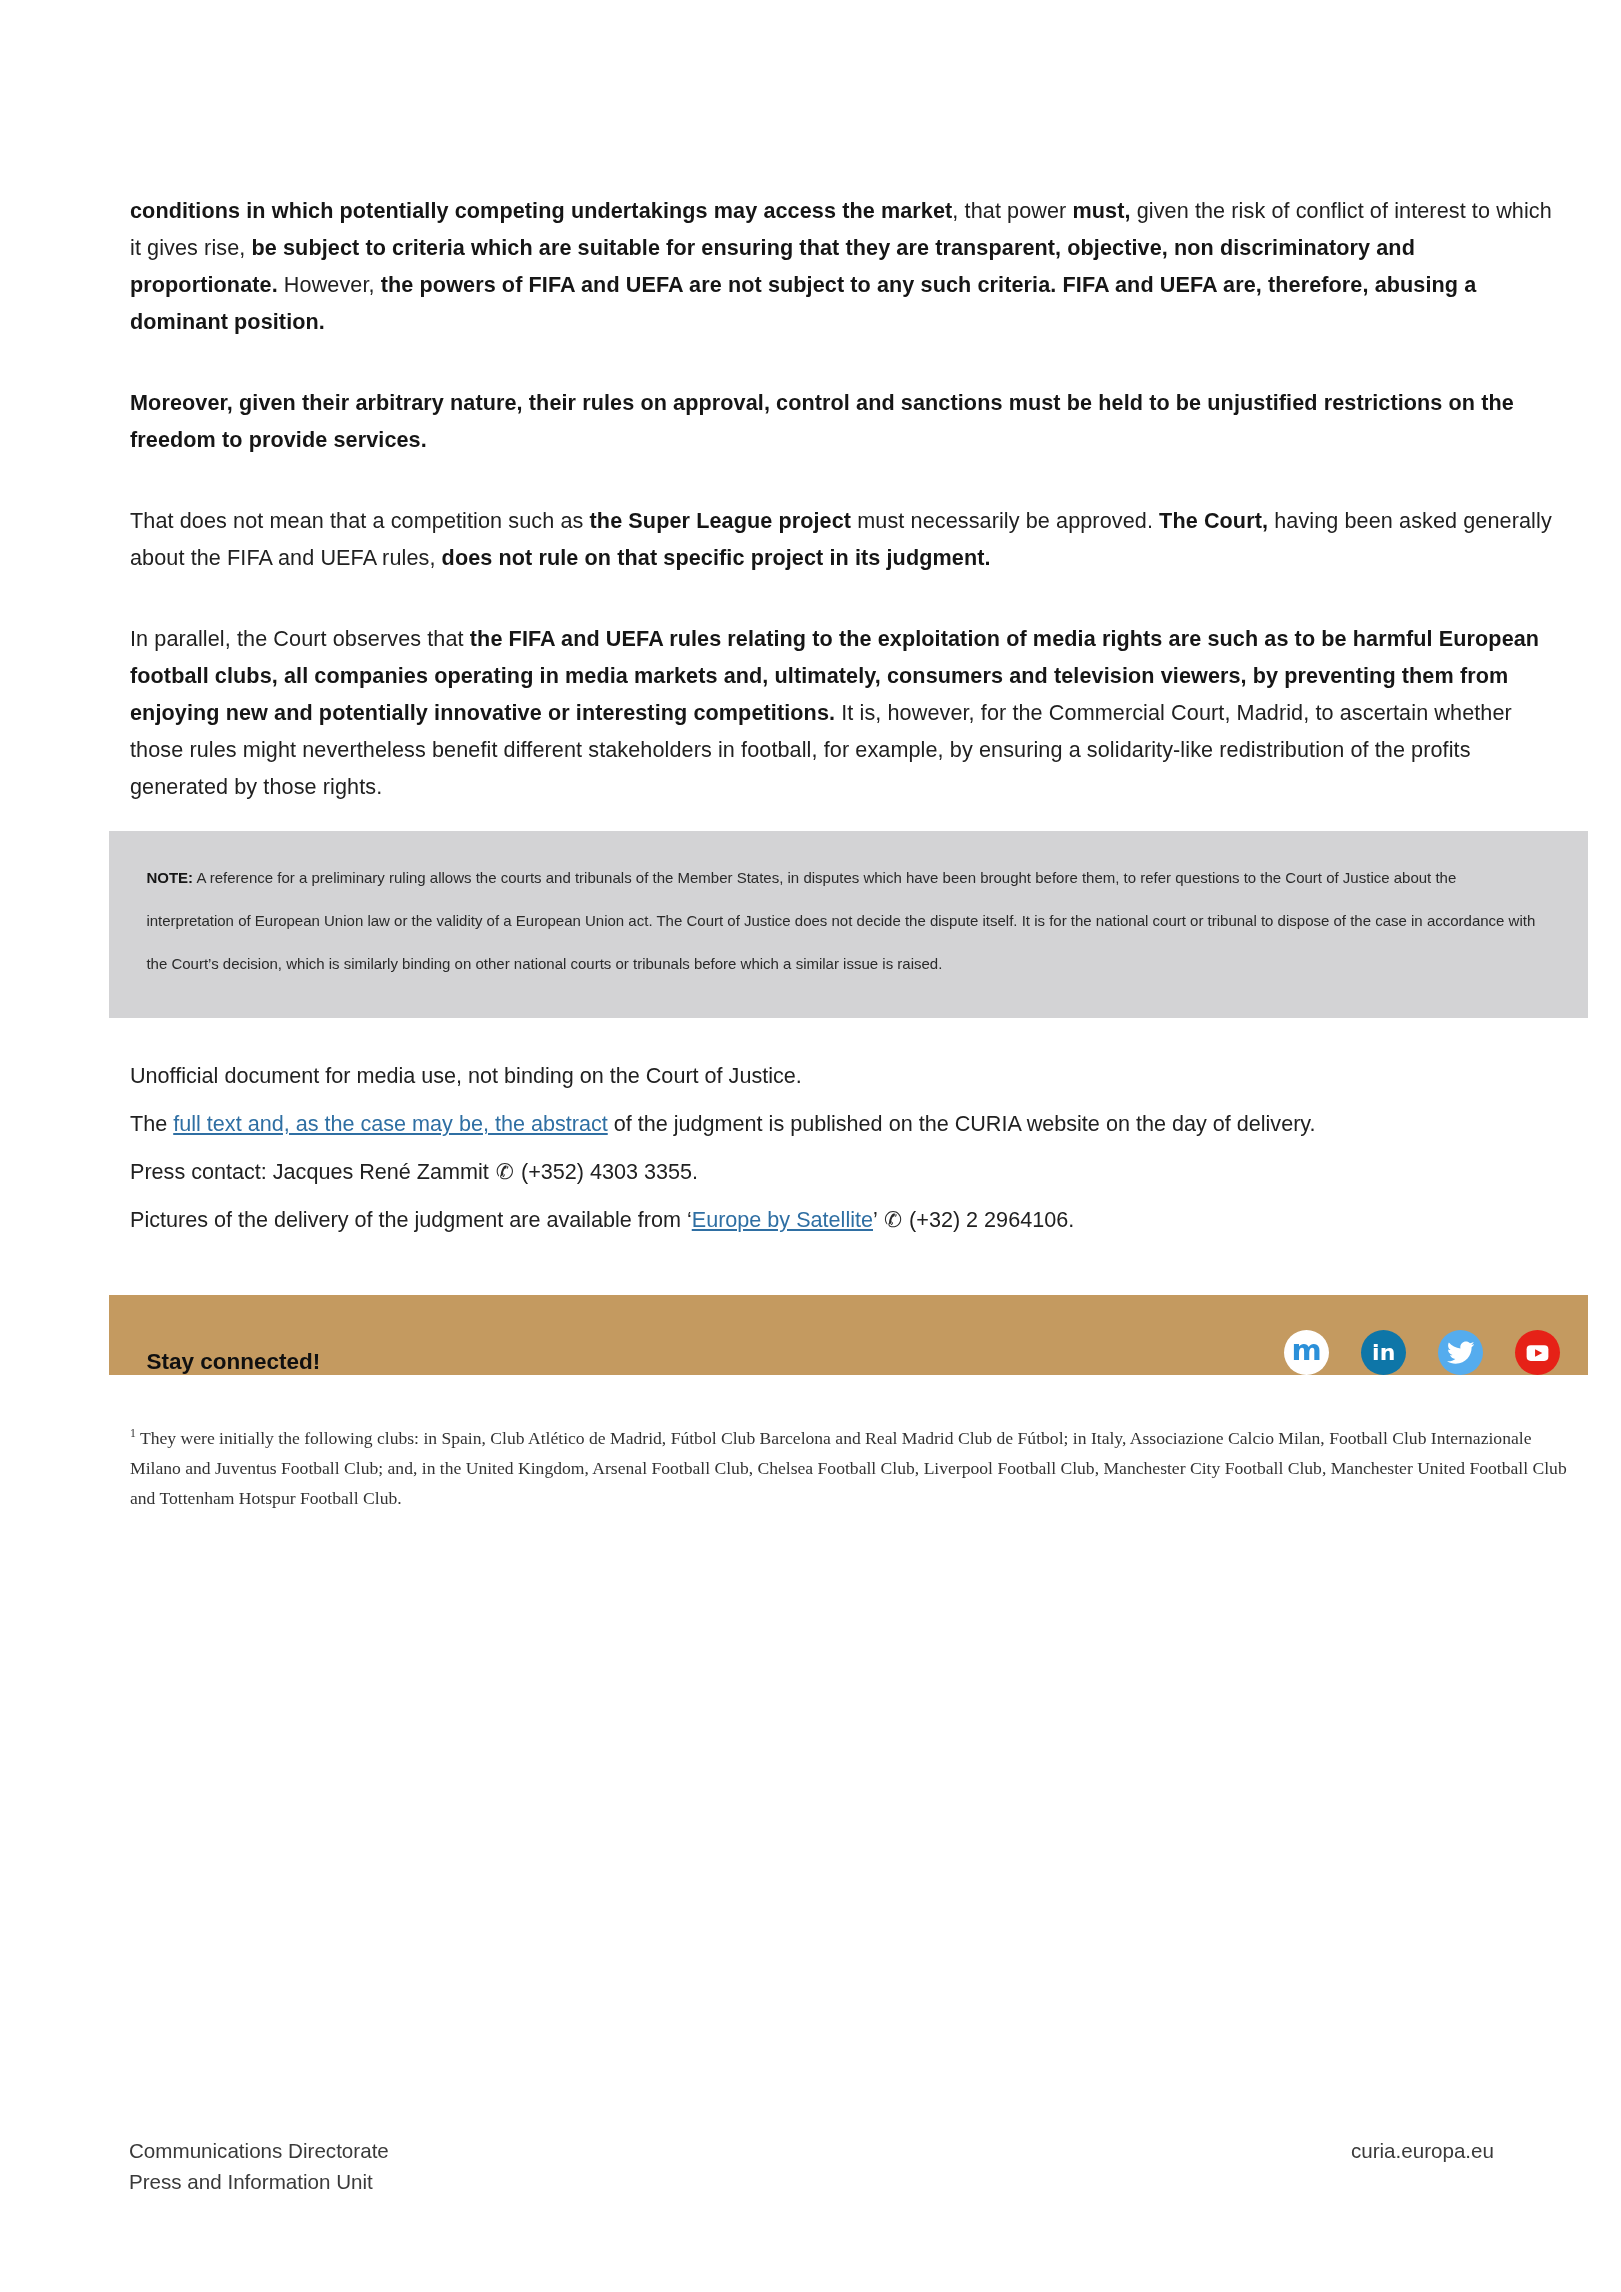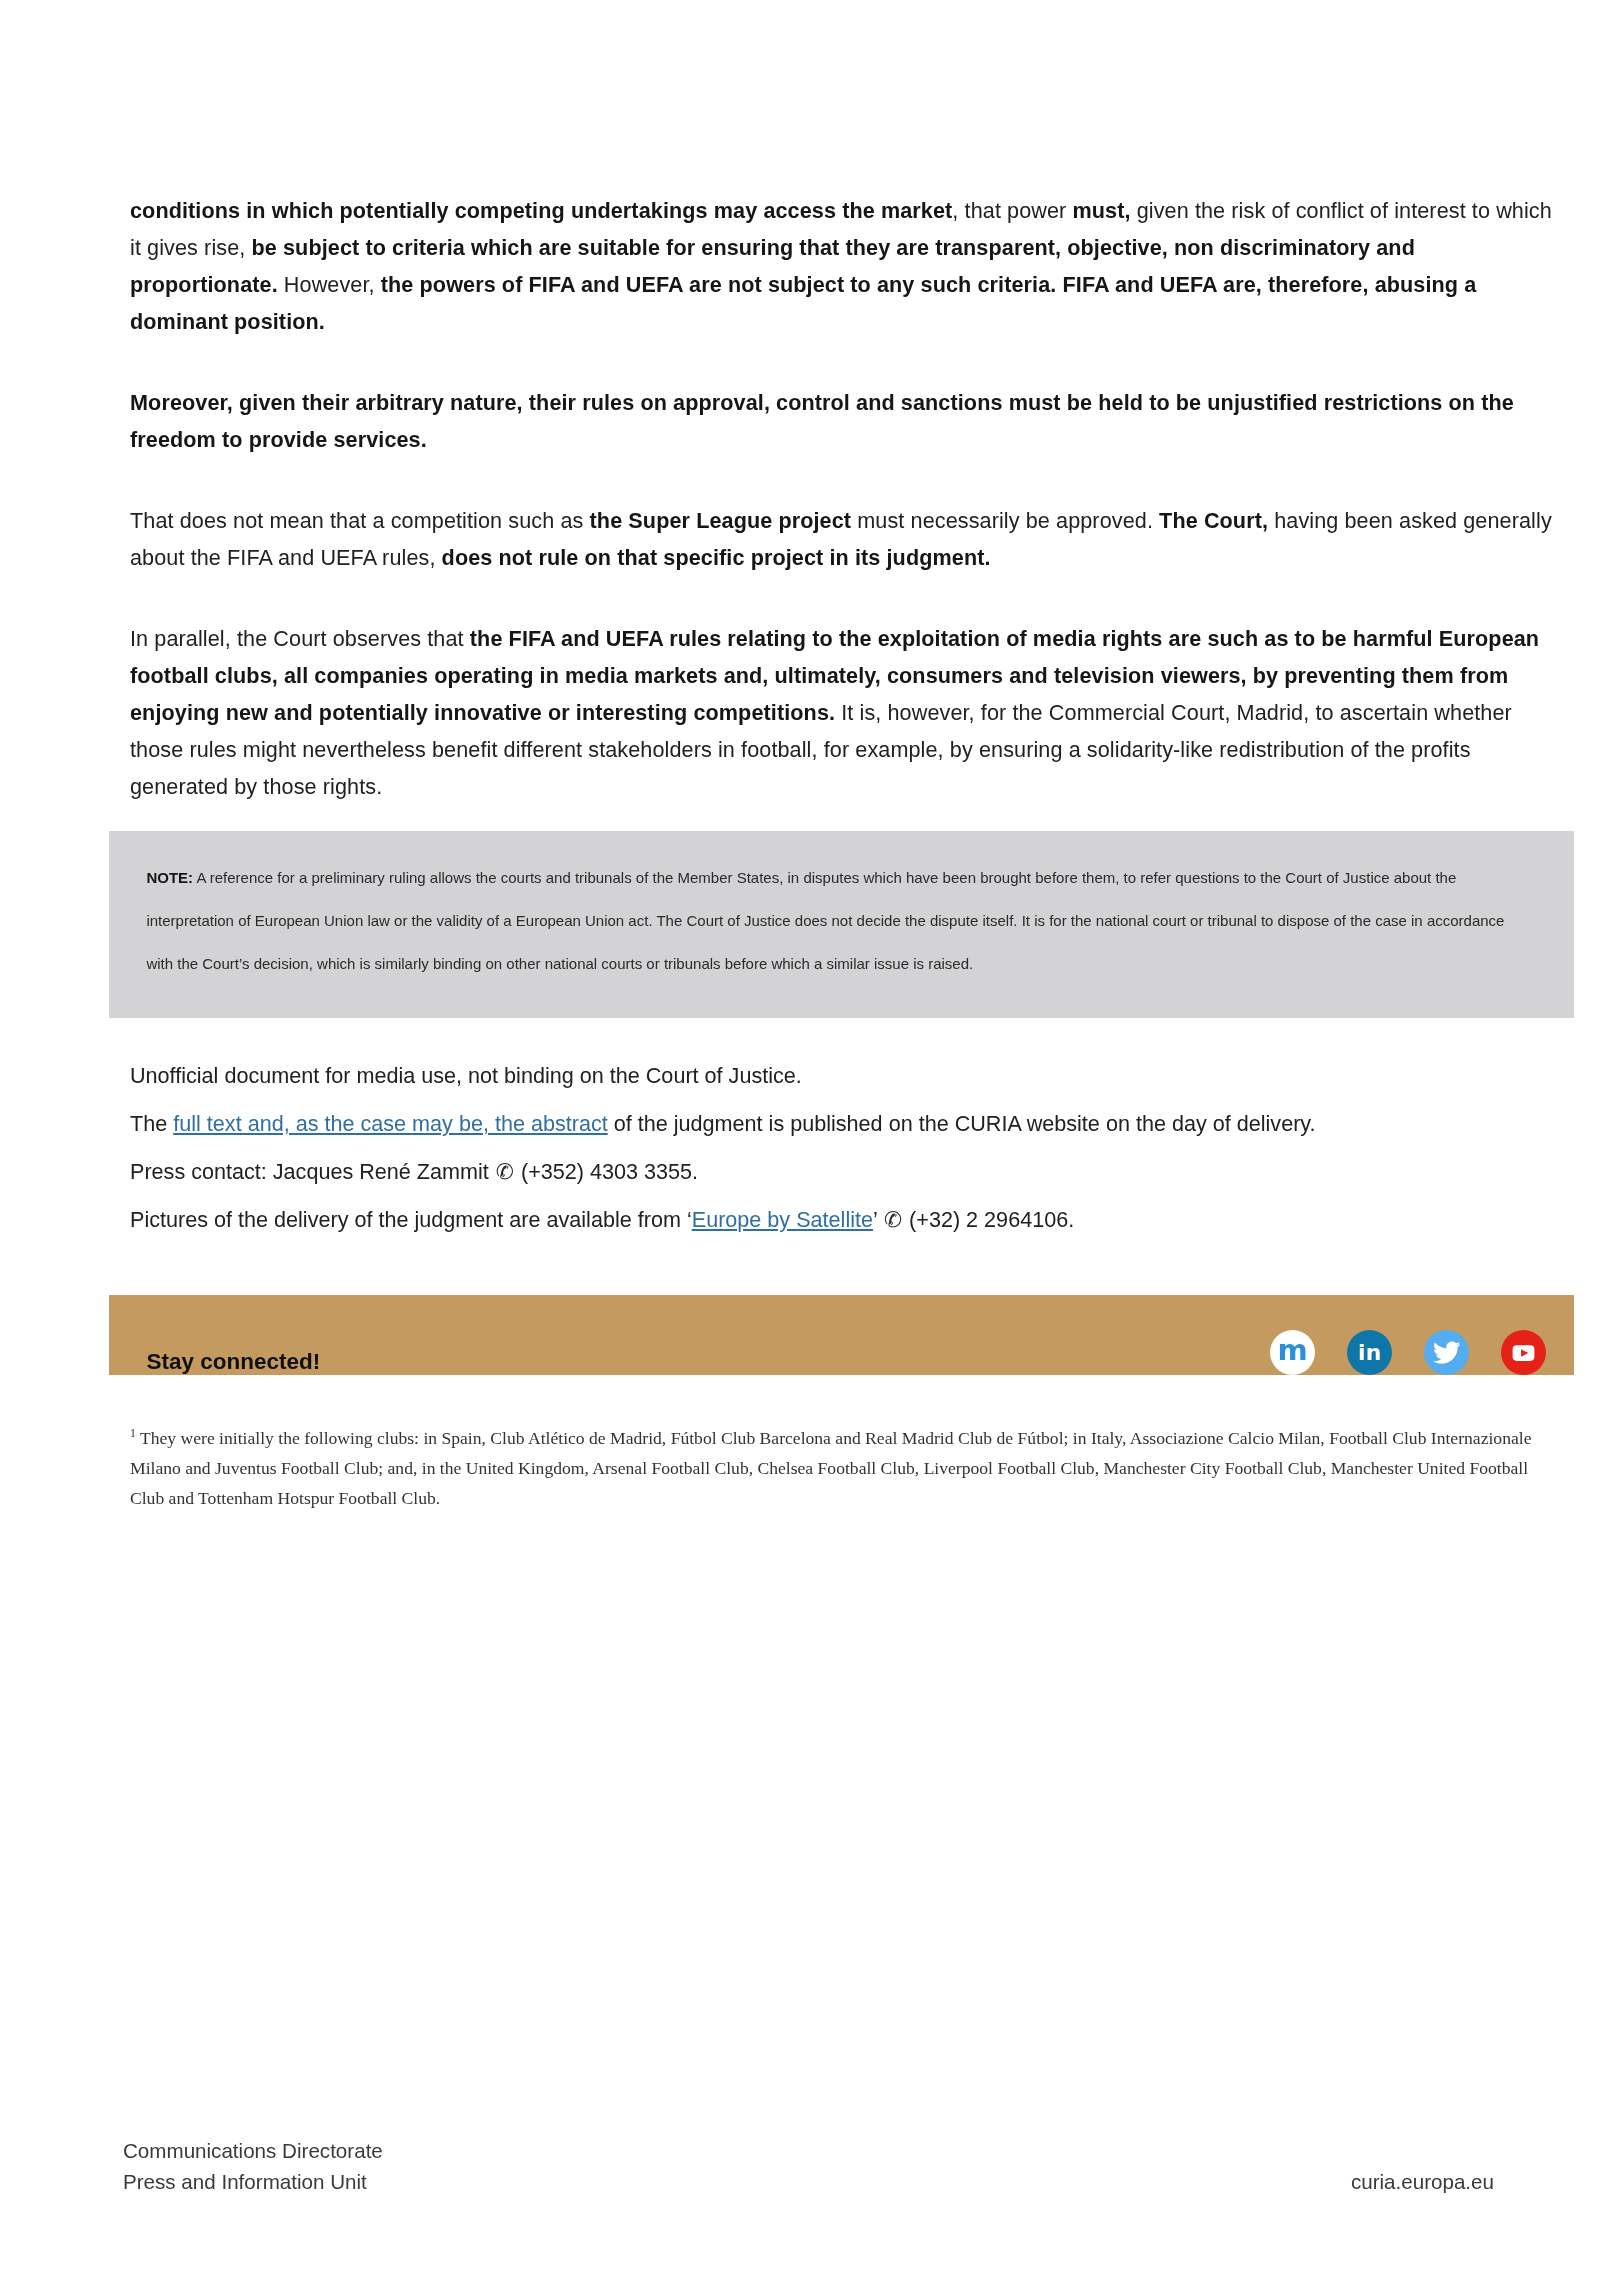--- a/index.html
+++ b/index.html
@@ -6,21 +6,21 @@
   .page {
     position: relative;
     width: 1621px;
     height: 2293px;
     background: #ffffff;
     font-family: "Liberation Sans", sans-serif;
     color: #212121;
     overflow: hidden;
   }
   .content {
-    padding: 192px 68px 0 130px;
+    padding: 192px 54px 0 130px;
   }
   .body-par {
     margin: 0;
     font-size: 21.6px;
     line-height: 37px;
     letter-spacing: 0.1px;
   }
   .body-par + .body-par { margin-top: 44px; }
   .body-par strong, .note-box strong { font-weight: 700; color: #161616; }
 
@@ -73,26 +73,26 @@
     margin-top: 48px;
     font-size: 17.6px;
     line-height: 30px;
     color: #333333;
     font-family: Liberation Serif, serif;
   }
   .footnote sup { font-size: 11.8px; line-height: 0; }
 
   .footer {
     position: absolute;
-    left: 123px;
+    left: 129px;
     right: 127px;
     top: 2135px;
     display: flex;
     justify-content: space-between;
-    align-items: flex-end;
+    align-items: flex-start;
     font-size: 20.6px;
     line-height: 31px;
     color: #3a3a3a;
   }
   .footer .site { font-size: 20.6px; color: #3a3a3a; }
 </style>
 </head>
 <body>
 
 <div class="page">

